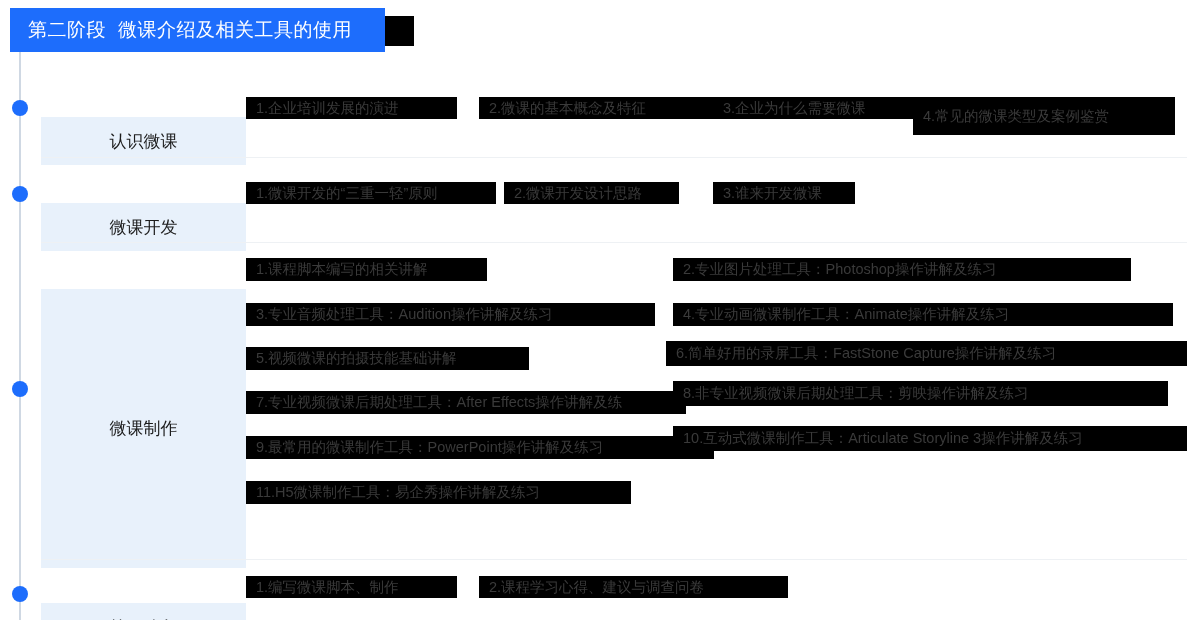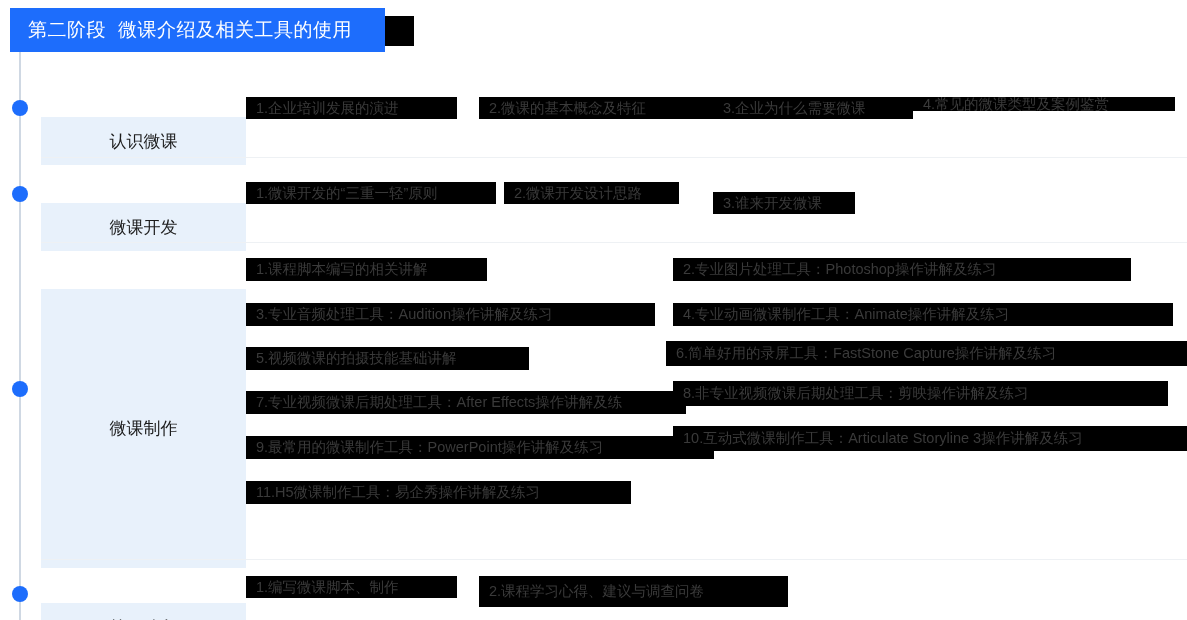--- a/index.html
+++ b/index.html
@@ -122,29 +122,29 @@
   <div class="timeline-dot" style="top:186px;"></div>
   <div class="timeline-dot" style="top:381px;"></div>
   <div class="timeline-dot" style="top:586px;"></div>
 
   <div class="section-title" style="top:84px; height:48px;">
     <span>认识微课</span>
   </div>
   <div class="item" style="left:246px; top:97px; width:211px; height:22px;">1.企业培训发展的演进</div>
   <div class="item" style="left:479px; top:97px; width:234px; height:22px;">2.微课的基本概念及特征</div>
   <div class="item" style="left:713px; top:97px; width:200px; height:22px;">3.企业为什么需要微课</div>
-  <div class="item" style="left:913px; top:97px; width:262px; height:14px;">4.常见的微课类型及案例鉴赏</div>
+  <div class="item" style="left:913px; top:97px; width:262px; height:38px;">4.常见的微课类型及案例鉴赏</div>
   <div class="divider" style="top:157px;"></div>
 
   <div class="section-title" style="top:170px; height:48px;">
     <span>微课开发</span>
   </div>
   <div class="item" style="left:246px; top:182px; width:250px; height:22px;">1.微课开发的“三重一轻”原则</div>
   <div class="item" style="left:504px; top:182px; width:175px; height:22px;">2.微课开发设计思路</div>
-  <div class="item" style="left:713px; top:182px; width:142px; height:22px;margin-top:10px;">3.谁来开发微课</div>
+  <div class="item" style="left:713px; top:182px; width:142px; height:22px;">3.谁来开发微课</div>
   <div class="divider" style="top:242px;"></div>
 
   <div class="section-title" style="top:256px; height:279px;">
     <span>微课制作</span>
   </div>
   <div class="item" style="left:246px; top:258px; width:241px; height:23px;">1.课程脚本编写的相关讲解</div>
   <div class="item" style="left:673px; top:258px; width:458px; height:23px;">2.专业图片处理工具：Photoshop操作讲解及练习</div>
 
   <div class="item" style="left:246px; top:303px; width:409px; height:23px;">3.专业音频处理工具：Audition操作讲解及练习</div>
   <div class="item" style="left:673px; top:303px; width:500px; height:23px;">4.专业动画微课制作工具：Animate操作讲解及练习</div>
@@ -158,15 +158,15 @@
   <div class="item" style="left:246px; top:436px; width:468px; height:23px;">9.最常用的微课制作工具：PowerPoint操作讲解及练习</div>
   <div class="item" style="left:673px; top:426px; width:514px; height:25px;">10.互动式微课制作工具：Articulate Storyline 3操作讲解及练习</div>
 
   <div class="item" style="left:246px; top:481px; width:385px; height:23px;">11.H5微课制作工具：易企秀操作讲解及练习</div>
   <div class="divider" style="top:559px;"></div>
 
   <div class="section-title" style="top:570px; height:48px;">
     <span>第二阶段</span>
   </div>
   <div class="item" style="left:246px; top:576px; width:211px; height:22px;">1.编写微课脚本、制作</div>
-  <div class="item" style="left:479px; top:576px; width:309px; height:31px;">2.课程学习心得、建议与调查问卷</div>
+  <div class="item" style="left:479px; top:576px; width:309px; height:22px;">2.课程学习心得、建议与调查问卷</div>
 
 </div>
 
 </body></html>

